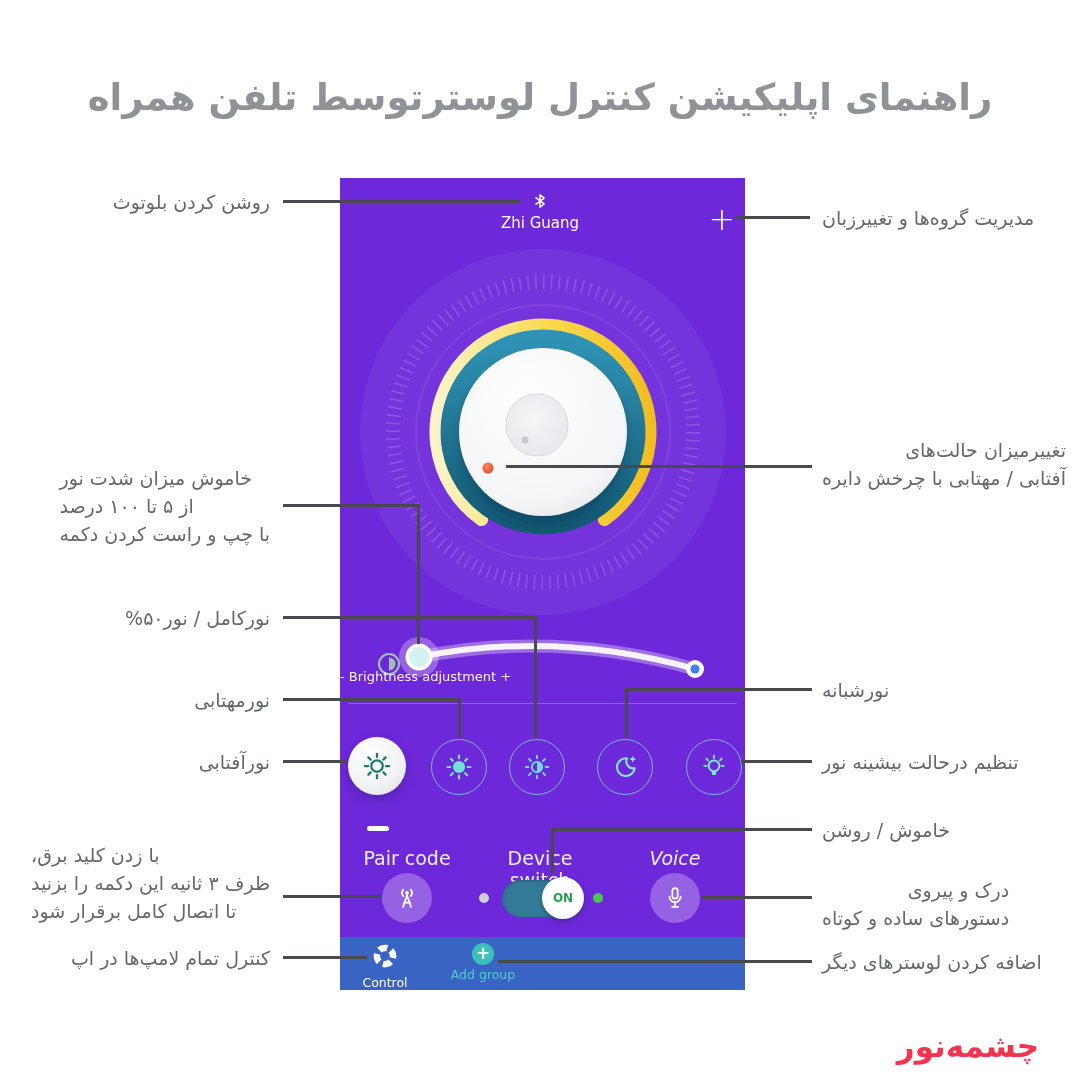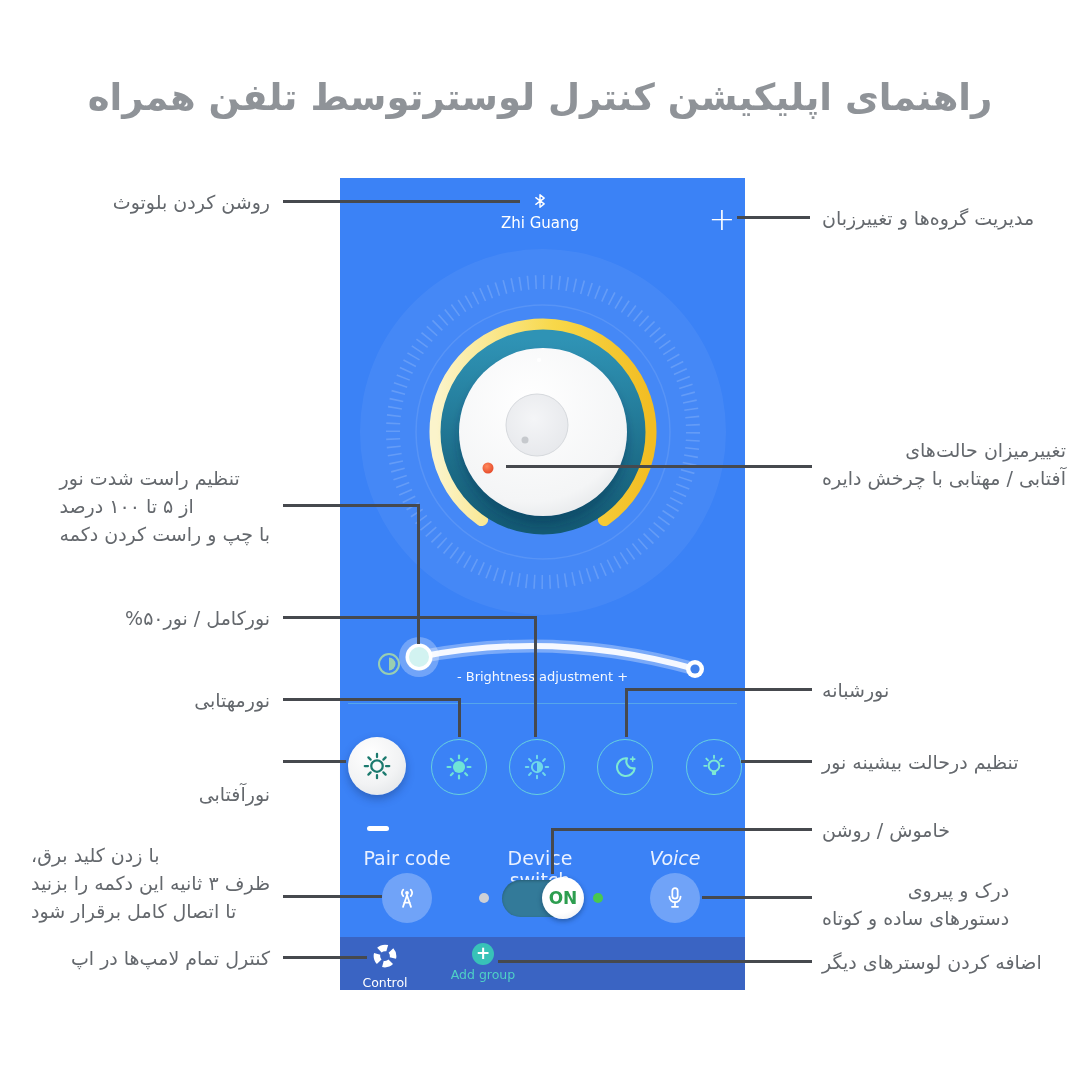--- a/index.html
+++ b/index.html
@@ -8,43 +8,43 @@
   .title{position:absolute;top:76px;left:0;width:1080px;text-align:center;direction:rtl;
          font-size:37px;font-weight:600;color:#8f9398;letter-spacing:0;}
   
   .ann{position:absolute;direction:rtl;color:#64686d;font-size:19px;line-height:28px;white-space:nowrap;}
   .ann.left{right:810px;text-align:left;}
   .ann.right{left:822px;text-align:right;}
   .hline,.vline{position:absolute;background:#46494e;z-index:6;}
   .hline{height:3px;}
   .vline{width:3px;}
   
-  .phone{position:absolute;left:340px;top:178px;width:405px;height:812px;background:#3b82f6;z-index:1;}
+  .phone{position:absolute;left:340px;top:178px;width:405px;height:812px;background:#6d28d9;z-index:1;}
   .p-abs{position:absolute;}
   .devname{position:absolute;top:36px;left:0;width:400px;text-align:center;color:#fff;font-size:15px;}
   .plusbtn{position:absolute;top:24px;left:364px;width:36px;height:36px;color:#fff;font-size:32px;
            font-weight:200;line-height:34px;text-align:center;}
-  .bright-label{position:absolute;top:491px;left:0;width:405px;text-align:center;color:rgba(255,255,255,.95);
+  .bright-label{position:absolute;top:491px;left:0;width:405px;color:rgba(255,255,255,.95);
                 font-size:13px;}
   .sepline{position:absolute;top:525px;left:8px;width:389px;height:1px;background:rgba(130,225,215,.38);}
   .modebtn{position:absolute;top:561px;width:54px;height:54px;border-radius:50%;
            border:1.5px solid rgba(118,233,213,.75);display:flex;align-items:center;justify-content:center;}
   .modebtn.sel{width:58px;height:58px;top:559px;border:none;
                background:radial-gradient(circle at 38% 30%,#ffffff 0%,#f2f3f4 55%,#dcdfe2 100%);
                box-shadow:0 4px 8px rgba(20,40,90,.35);}
   .dash{position:absolute;top:648px;left:27px;width:22px;height:5px;border-radius:2.5px;background:#fff;}
   .rowlabel{position:absolute;top:669px;color:#eaf1ff;font-size:19px;text-align:center;}
   .roundicon{position:absolute;top:695px;width:50px;height:50px;border-radius:50%;
              background:rgba(255,255,255,.27);display:flex;align-items:center;justify-content:center;}
   .toggle-track{position:absolute;top:702px;left:162px;width:80px;height:37px;border-radius:19px;
                 background:#337a99;box-shadow:inset 0 1px 3px rgba(0,0,0,.25);}
   .toggle-knob{position:absolute;top:699px;left:202px;width:42px;height:42px;border-radius:50%;
                background:radial-gradient(circle at 40% 32%,#ffffff 60%,#e4e6e9 100%);
                box-shadow:0 2px 5px rgba(10,40,70,.45);display:flex;align-items:center;justify-content:center;
-               color:#2d9e4f;font-size:17px;font-weight:bold;}
+               color:#2d9e4f;font-size:12px;font-weight:bold;}
   .mini-dot{position:absolute;width:10px;height:10px;border-radius:50%;}
   .navbar{position:absolute;left:0;top:759px;width:405px;height:53px;background:#3a64c3;}
   .navitem{position:absolute;top:6px;width:90px;text-align:center;}
   .navlabel{font-size:12.5px;margin-top:2px;}
   .addcircle{width:22px;height:22px;border-radius:50%;background:#38c2b8;color:#fff;font-size:17px;
              line-height:21px;font-weight:600;display:inline-block;text-align:center;}
   .logo{position:absolute;left:878px;top:1028px;width:180px;text-align:center;direction:rtl;color:#f4334f;
         font-size:31px;font-weight:800;letter-spacing:1px;}
 </style>
 </head>
@@ -249,27 +249,27 @@
   <div class="hline" style="left:625px;top:688px;width:187px;"></div>
   <div class="vline" style="left:625px;top:688px;height:49px;"></div>
   <div class="hline" style="left:741px;top:760px;width:71px;"></div>
   <div class="hline" style="left:551px;top:828px;width:261px;"></div>
   <div class="vline" style="left:551px;top:828px;height:46px;"></div>
   <div class="hline" style="left:702px;top:896px;width:110px;"></div>
   <div class="hline" style="left:498px;top:960px;width:314px;"></div>
 
   <div class="ann left" style="top:188px;">روشن کردن بلوتوث</div>
   <div class="ann left" style="top:464px;">
-    <div>تنظیم راست شدت نور</div>
+    <div>خاموش میزان شدت نور</div>
     <div>از ۵ تا ۱۰۰ درصد</div>
     <div>با چپ و راست کردن دکمه</div>
   </div>
   <div class="ann left" style="top:604px;">نورکامل / نور۵۰%</div>
   <div class="ann left" style="top:686px;">نورمهتابی</div>
-  <div class="ann left" style="top:748px;margin-top:32px;">نورآفتابی</div>
+  <div class="ann left" style="top:748px;">نورآفتابی</div>
   <div class="ann left" style="top:841px;">
     <div>با زدن کلید برق،</div>
     <div>ظرف ۳ ثانیه این دکمه را بزنید</div>
     <div>تا اتصال کامل برقرار شود</div>
   </div>
   <div class="ann left" style="top:944px;">کنترل تمام لامپ‌ها در اپ</div>
 
   <div class="ann right" style="top:204px;">مدیریت گروه‌ها و تغییرزبان</div>
   <div class="ann right" style="top:436px;">
     <div>تغییرمیزان حالت‌های</div>
@@ -277,13 +277,14 @@
   </div>
   <div class="ann right" style="top:676px;">نورشبانه</div>
   <div class="ann right" style="top:748px;">تنظیم درحالت بیشینه نور</div>
   <div class="ann right" style="top:816px;">خاموش / روشن</div>
   <div class="ann right" style="top:876px;">
     <div>درک و پیروی</div>
     <div>دستورهای ساده و کوتاه</div>
   </div>
   <div class="ann right" style="top:948px;">اضافه کردن لوسترهای دیگر</div>
 
+  <div class="logo">چشمه‌نور</div>
 </div>
 
 </body></html>

